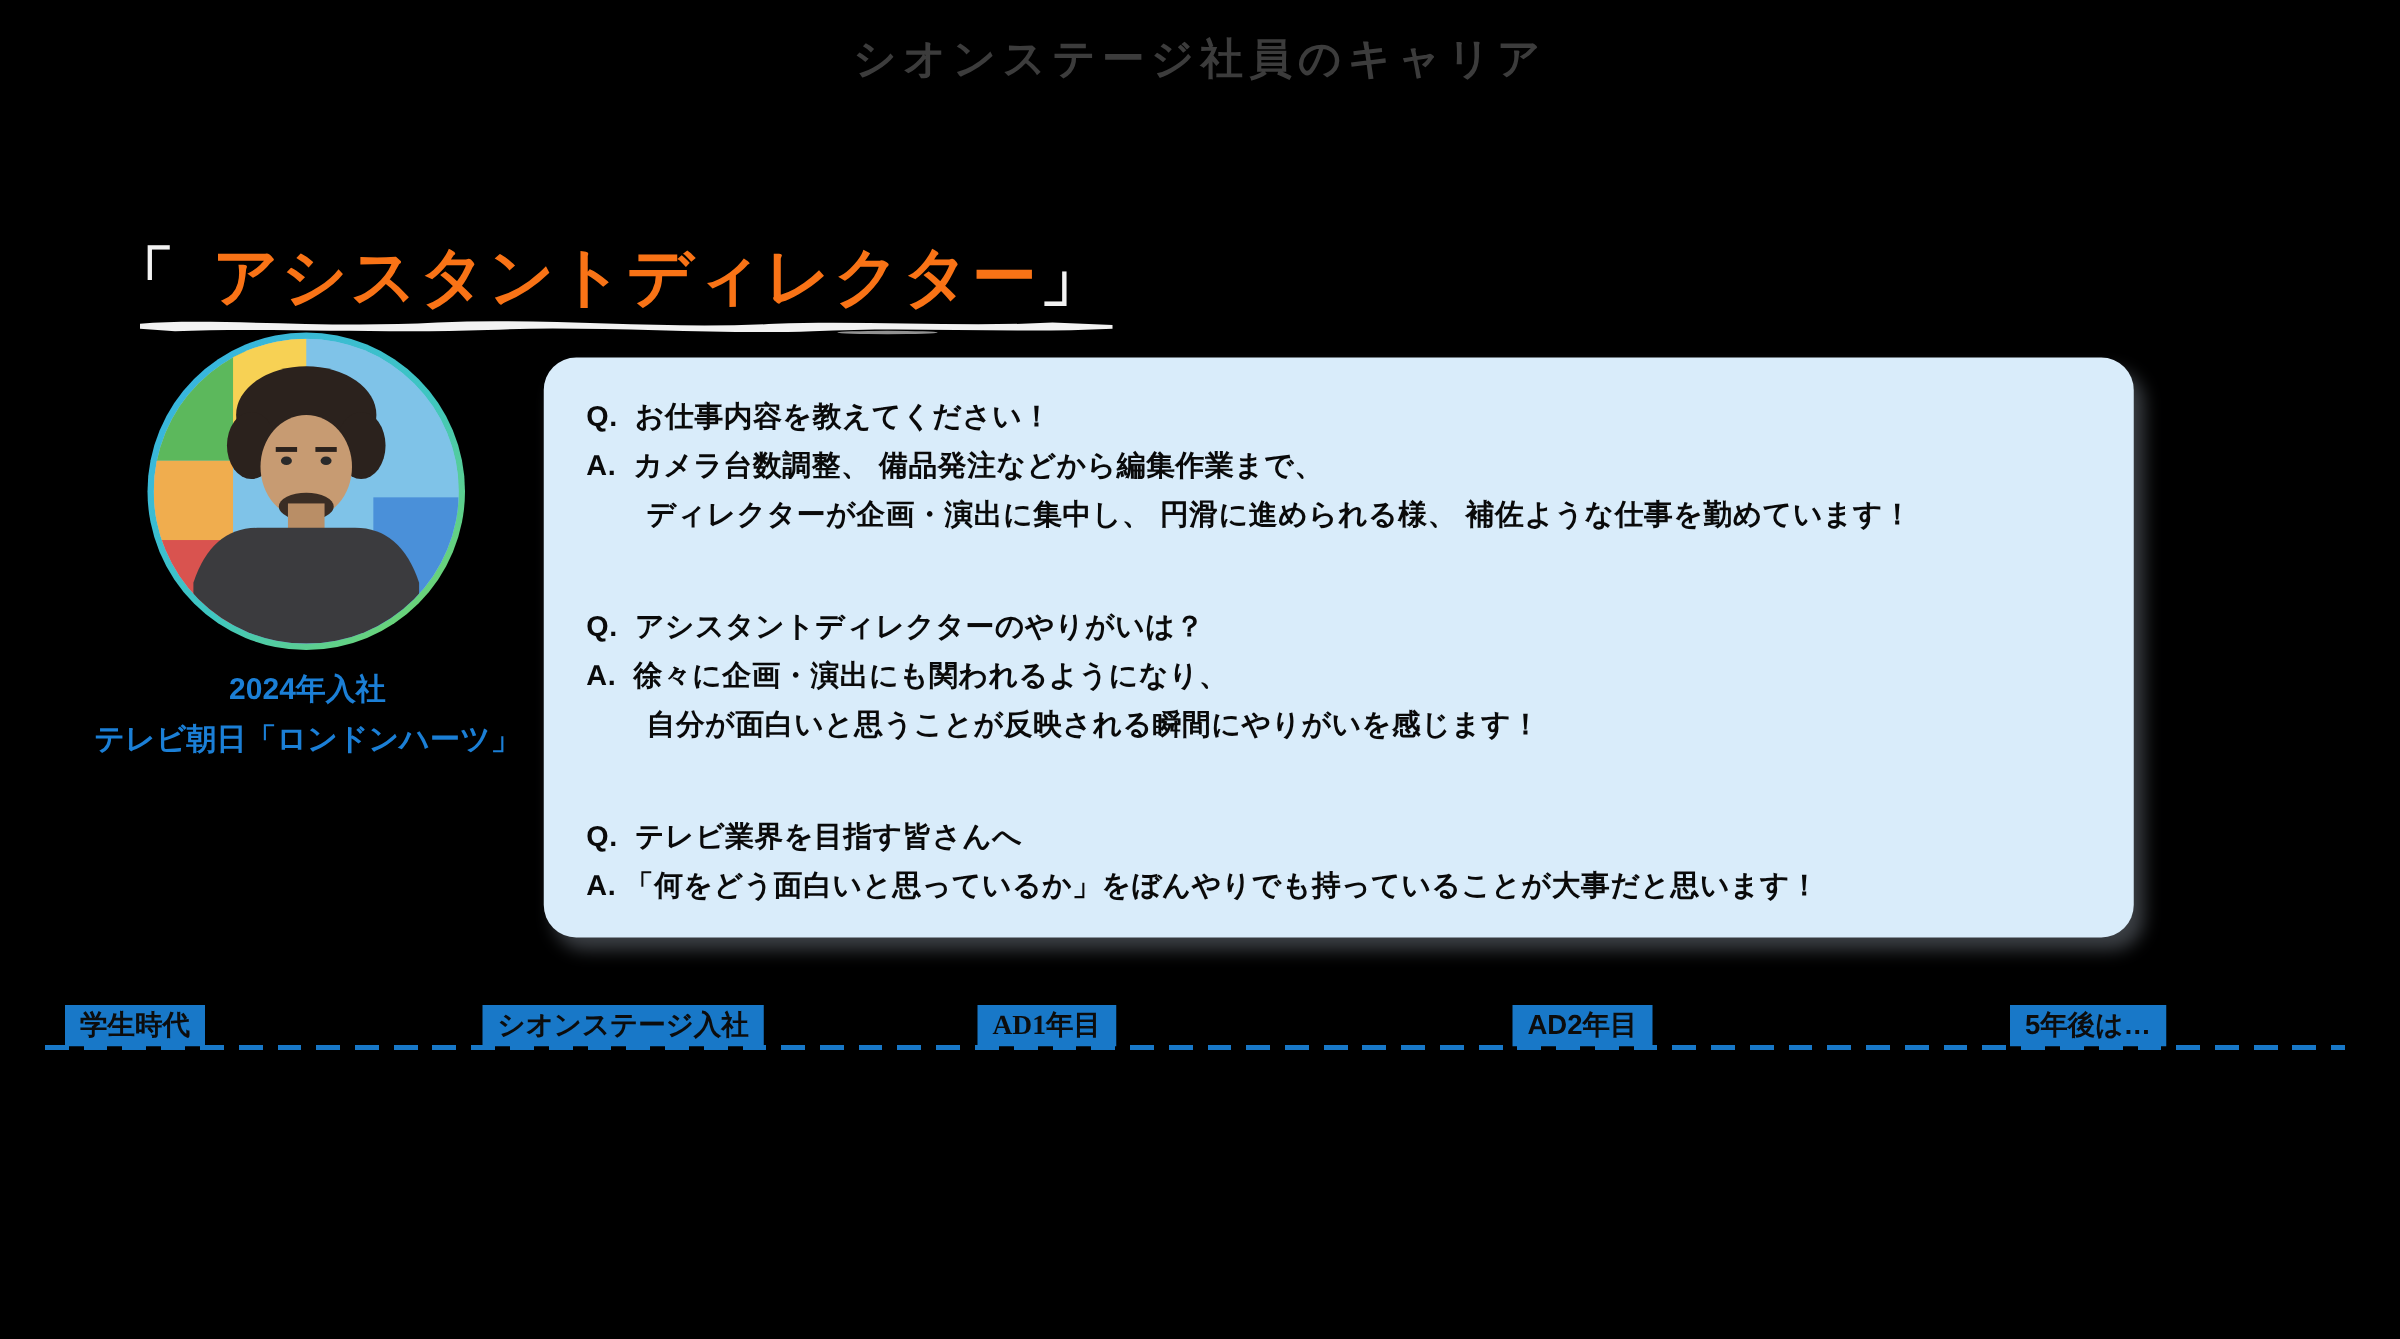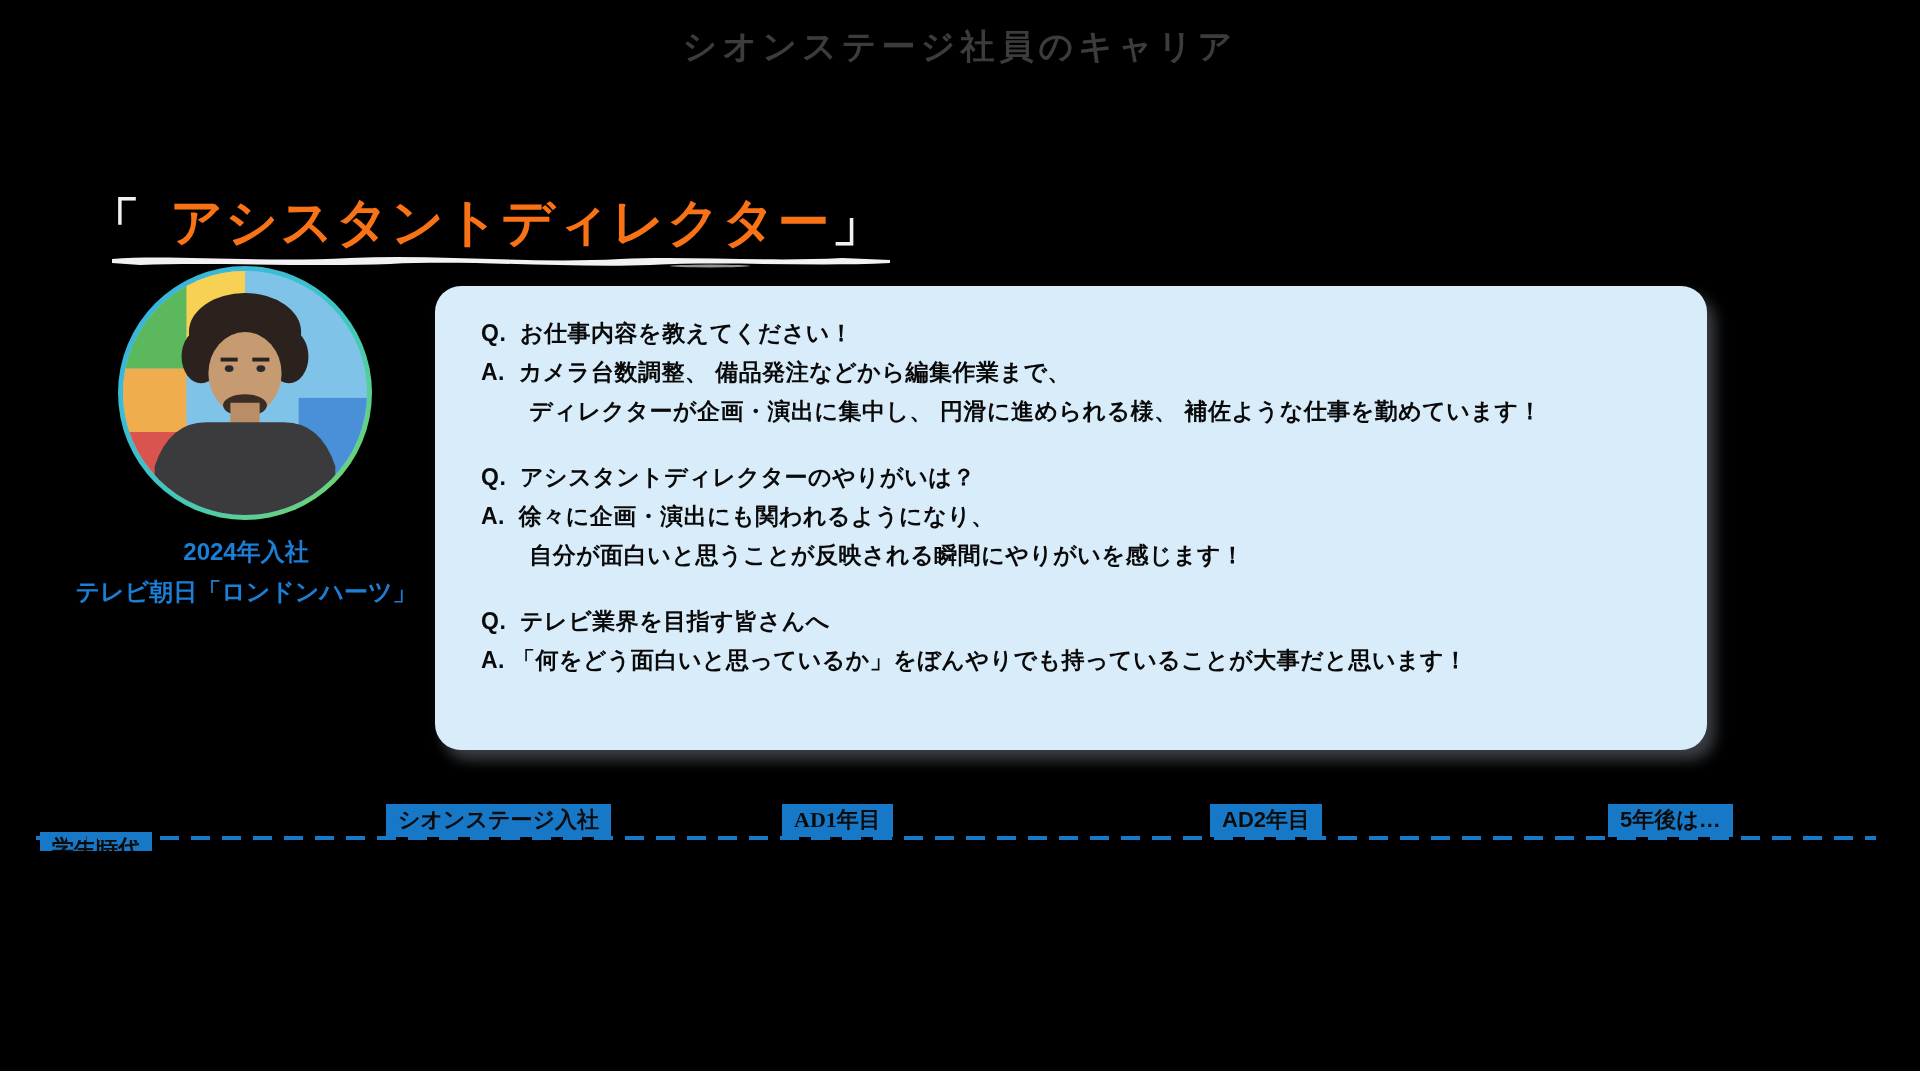--- a/index.html
+++ b/index.html
@@ -87,42 +87,42 @@
   
   .qa-card {
     position: absolute;
     left: 435px;
     top: 286px;
     width: 1272px;
     height: 464px;
     box-sizing: border-box;
     background: #d9ecfa;
     border-radius: 26px;
-    padding: 28px 46px;
+    padding: 28px 34px;
     color: #0a0a0a;
     font-size: 23px;
     line-height: 39px;
     box-shadow: 8px 10px 14px rgba(130, 140, 150, 0.45);
   }
-  .qa-item + .qa-item { margin-top: 27px; }
+  .qa-item + .qa-item { margin-top: 51px; }
   .qa-line { white-space: pre-wrap; letter-spacing: 0.5px; }
   .qa-cont { padding-left: 2.1em; }
 
   
   .stage-label {
     position: absolute;
     top: 804px;
     background: #1878c8;
     color: #0c0c0c;
     font-size: 22px;
     line-height: 1;
     padding: 5px 12px 6px;
     white-space: nowrap;
   }
-  .stage-0 { left: 40px; margin-top: 28px; }
+  .stage-0 { left: 52px; }
   .stage-1 { left: 366px; margin-left: 20px; }
   .stage-2 { left: 782px; font-family: Liberation Serif, serif; }
   .stage-3 { left: 1210px; text-align: right; }
   .stage-4 { left: 1608px; }
 
   .timeline-dashes {
     position: absolute;
     left: 36px;
     top: 836px;
     width: 1840px;

